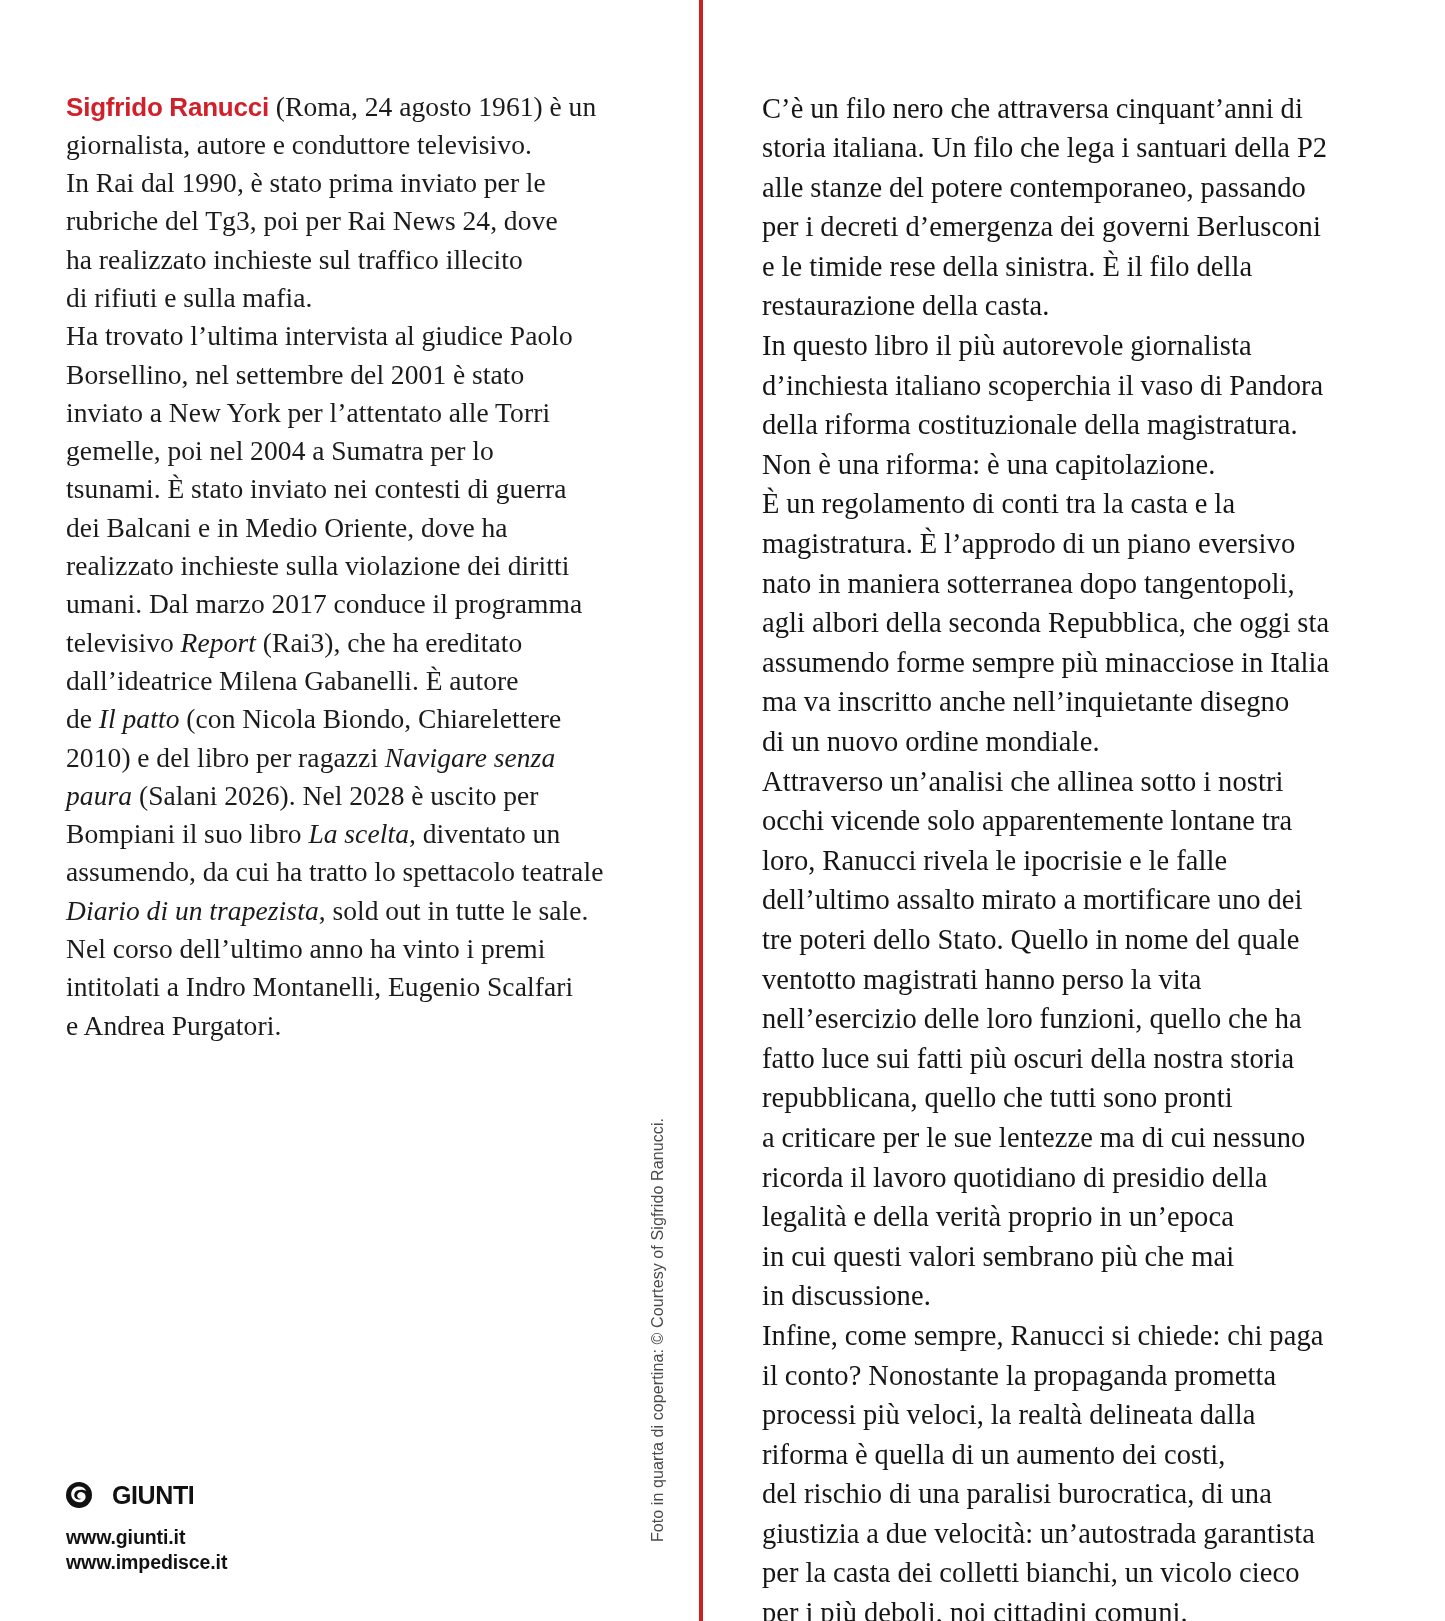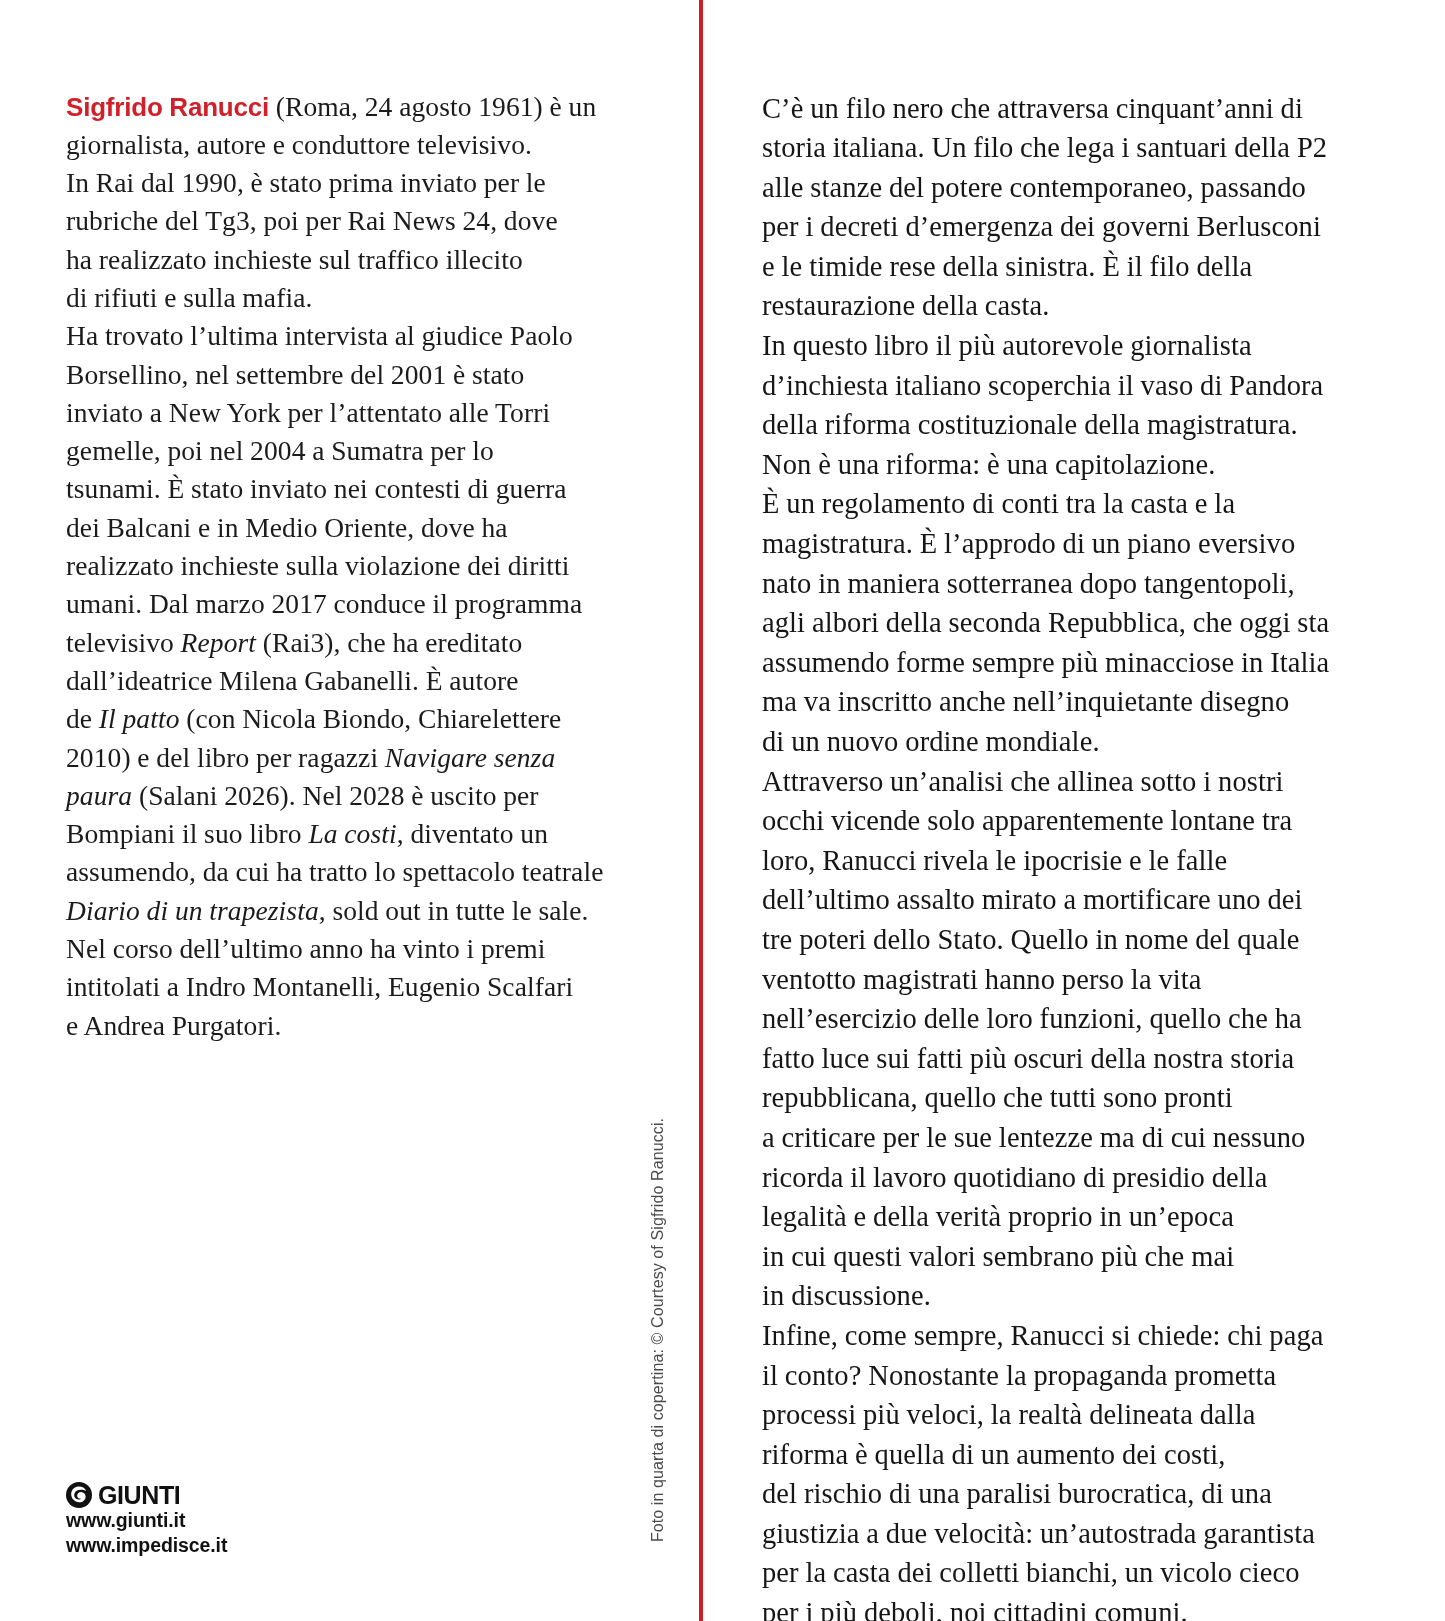--- a/index.html
+++ b/index.html
@@ -95,36 +95,37 @@
 
   
   .publisher {
     position: absolute;
     left: 66px;
     top: 1482px;
   }
   .logo-row {
     display: flex;
     align-items: center;
-    gap: 6px;
+    gap: 20px;
   }
   .logo-mark {
     width: 26px;
     height: 26px;
     display: block;
   }
   .logo-word {
     font-family: "Liberation Sans", "DejaVu Sans", sans-serif;
     font-weight: bold;
     font-size: 25px;
     color: #111111;
     letter-spacing: -0.4px;
     line-height: 1;
   }
   .urls {
+    margin-top: 17px;
     font-family: "Liberation Sans", "DejaVu Sans", sans-serif;
     font-weight: bold;
     font-size: 19.5px;
     line-height: 25px;
     color: #111111;
     letter-spacing: -0.1px;
   }
   .urls div { display: block; }
 </style>
 </head>
@@ -147,21 +148,21 @@
 gemelle, poi nel 2004 a Sumatra per lo
 tsunami. È stato inviato nei contesti di guerra
 dei Balcani e in Medio Oriente, dove ha
 realizzato inchieste sulla violazione dei diritti
 umani. Dal marzo 2017 conduce il programma
 televisivo </span><span class="ital">Report</span><span> (Rai3), che ha ereditato
 dall’ideatrice Milena Gabanelli. È autore
 de </span><span class="ital">Il patto</span><span> (con Nicola Biondo, Chiarelettere
 2010) e del libro per ragazzi </span><span class="ital">Navigare senza
 paura</span><span> (Salani 2026). Nel 2028 è uscito per
-Bompiani il suo libro </span><span class="ital">La costi</span><span>, diventato un
+Bompiani il suo libro </span><span class="ital">La scelta</span><span>, diventato un
 assumendo, da cui ha tratto lo spettacolo teatrale
 </span><span class="ital">Diario di un trapezista</span><span>, sold out in tutte le sale.
 Nel corso dell’ultimo anno ha vinto i premi
 intitolati a Indro Montanelli, Eugenio Scalfari
 e Andrea Purgatori.</span></p>
   </div>
 
   <div class="blurb-col">
     <p class="blurb-text">C’è un filo nero che attraversa cinquant’anni di
 storia italiana. Un filo che lega i santuari della P2

